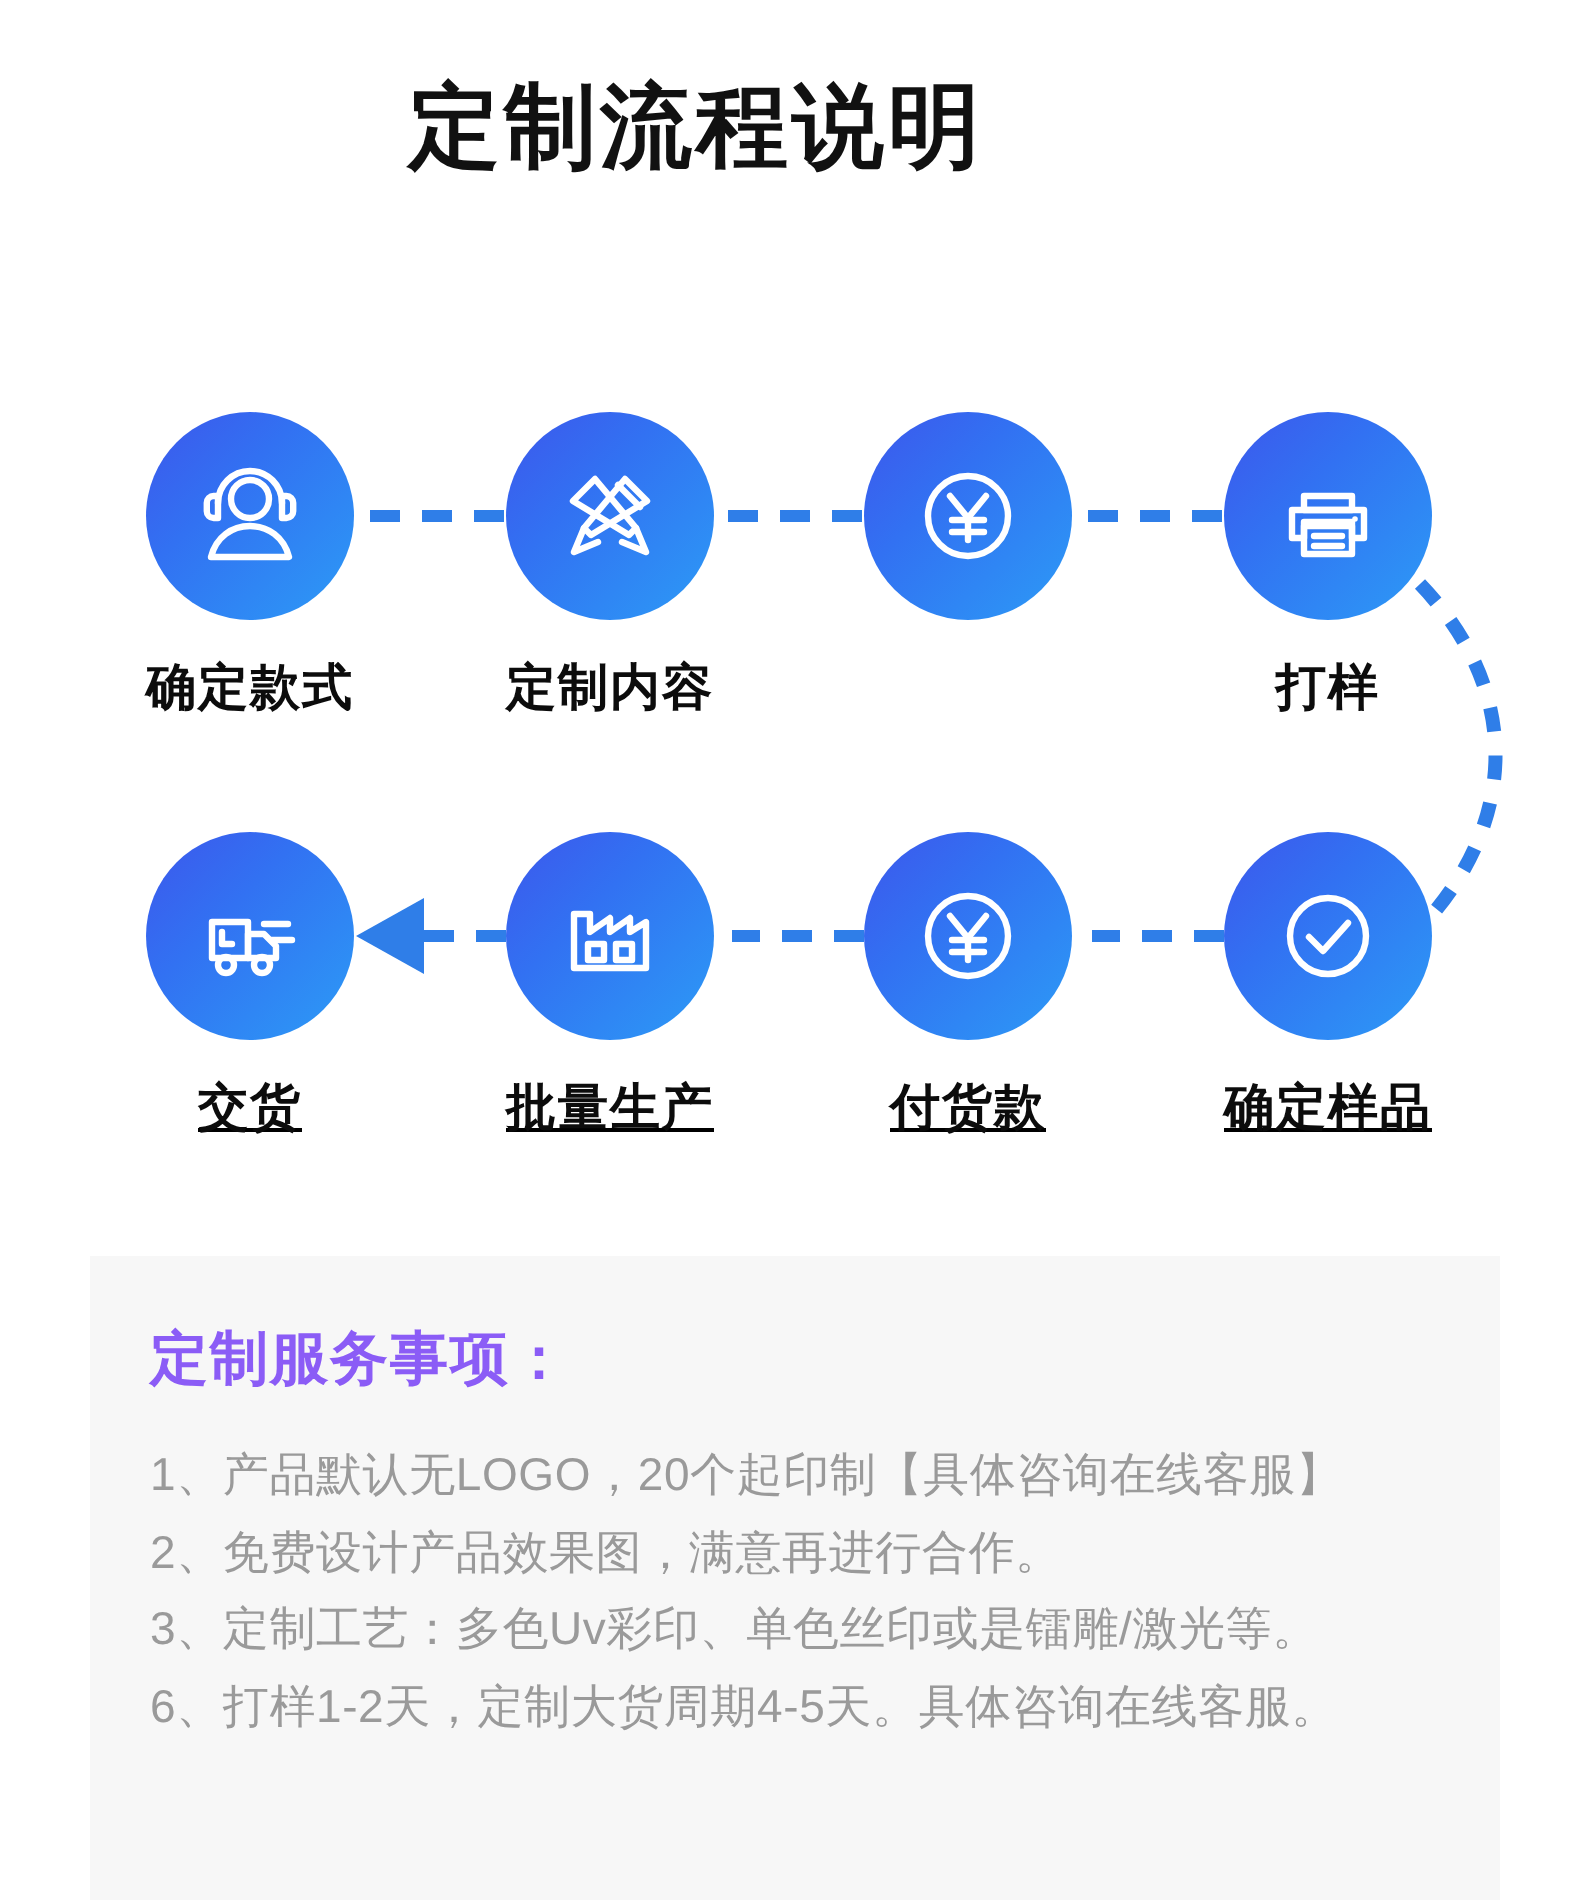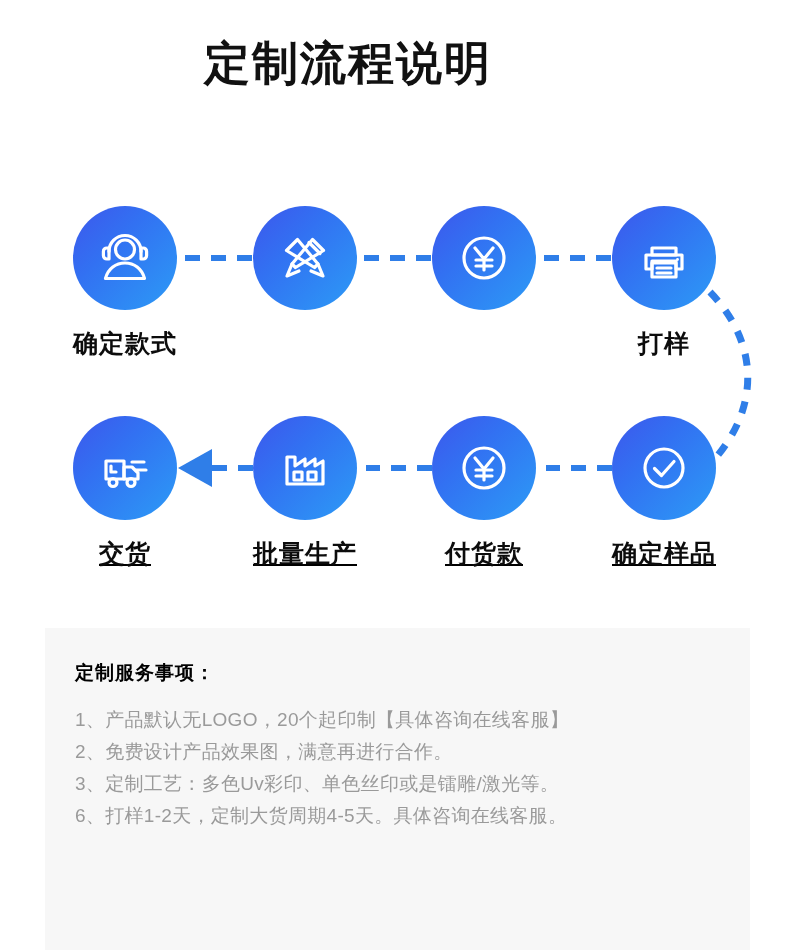--- a/index.html
+++ b/index.html
@@ -83,28 +83,28 @@
   .notes {
     position: absolute;
     left: 45px;
     top: 628px;
     width: 705px;
     height: 322px;
     background: #f7f7f7;
     padding: 32px 30px 0 30px;
   }
   .notes-title {
-    font-size: 19px;
+    font-size: 29px;
     font-weight: bold;
-    color: #000000;
+    color: #8b5cf6;
     letter-spacing: 1px;
     margin-bottom: 18px;
   }
   .note-line {
-    font-size: 19px;
+    font-size: 23px;
     color: #9a9a9a;
     line-height: 1.68;
     letter-spacing: 0.3px;
     white-space: nowrap;
   }
 </style>
 </head>
 <body>
 
 <div class="page">
@@ -148,20 +148,21 @@
         <svg width="58" height="58" viewBox="0 0 58 58">
           <g fill="none" stroke="#ffffff" stroke-width="3.2" stroke-linecap="round" stroke-linejoin="round">
             <path d="M36.5 10.5 l11 11 -28 17 -3.5 -3.5 z"></path>
             <path d="M16 35 l-5 12 12 -5"></path>
             <path d="M33 13.5 l11 11"></path>
             <path d="M21.5 10.5 l-11 11 28 17 3.5 -3.5 z"></path>
             <path d="M42 35 l5 12 -12 -5"></path>
           </g>
         </svg>
       </div>
+      <div class="step-label">定制内容</div>
     </div>
 
     <div class="step r1 c3">
       <div class="circle">
         <svg width="58" height="58" viewBox="0 0 58 58">
           <g fill="none" stroke="#ffffff" stroke-width="3.2" stroke-linecap="round" stroke-linejoin="round">
             <circle cx="29" cy="29" r="20"></circle>
             <path d="M20 19 l9 11 9 -11"></path>
             <path d="M21 31 h16"></path>
             <path d="M21 37 h16"></path>

